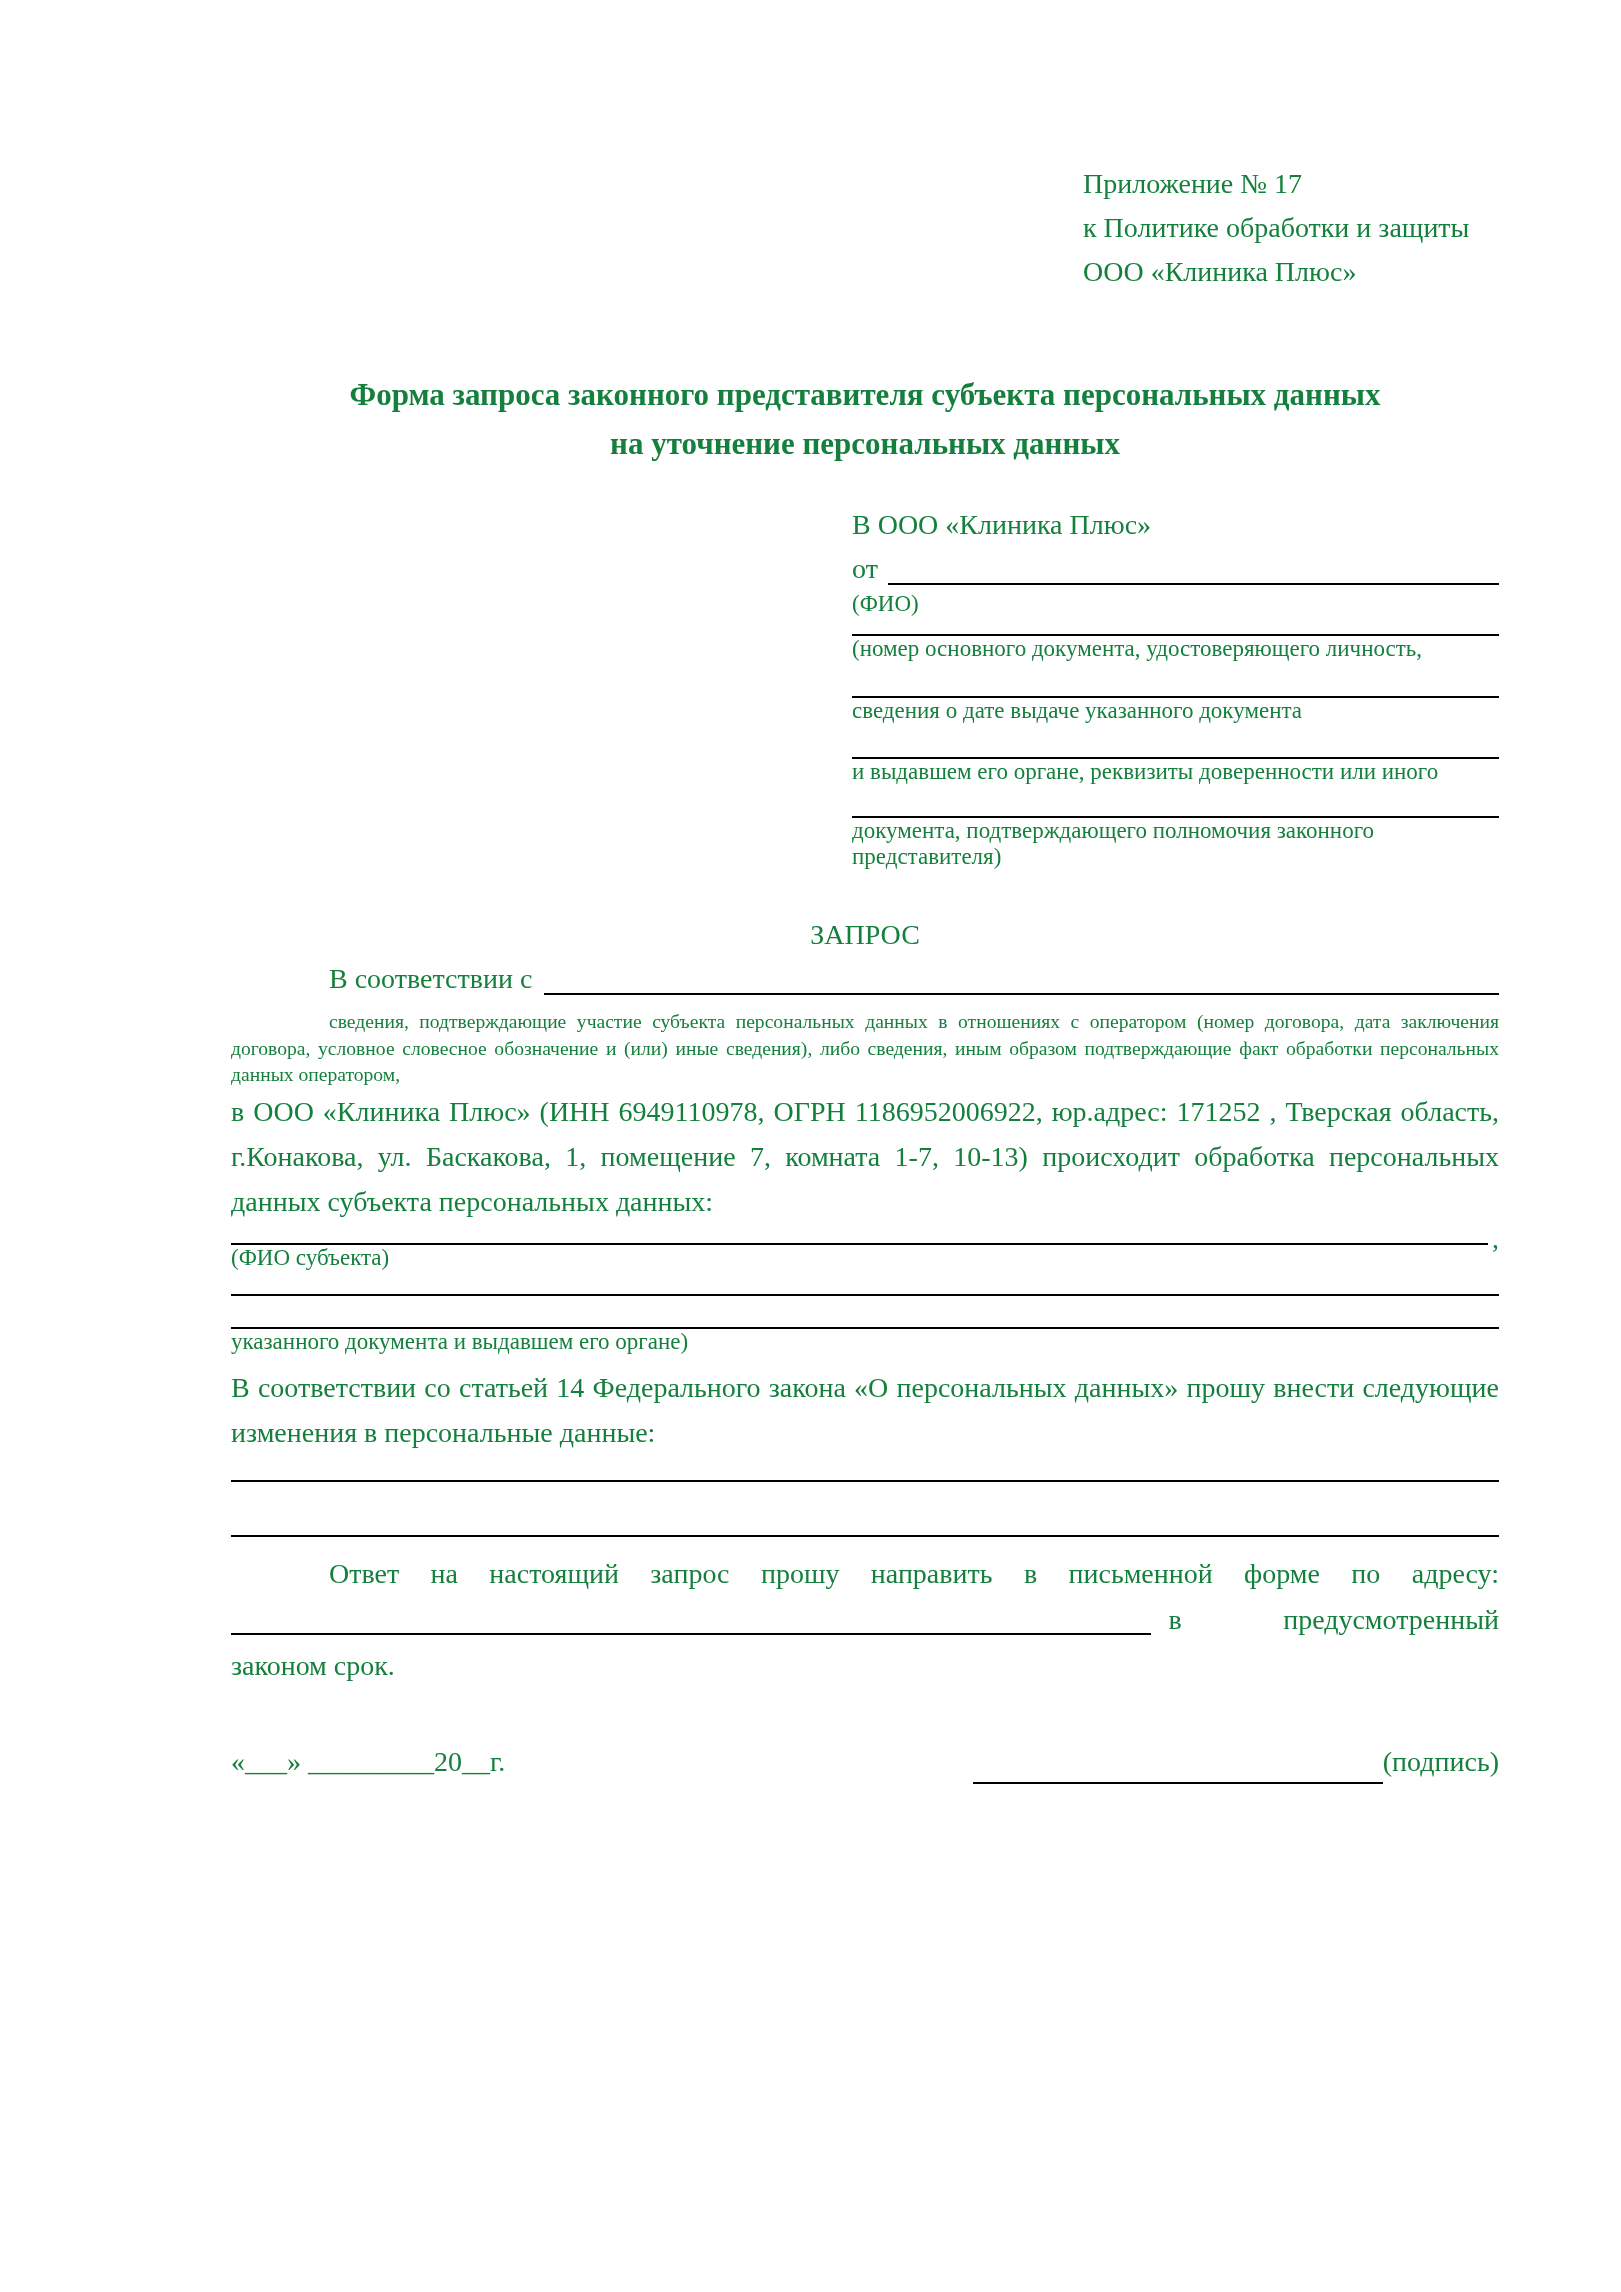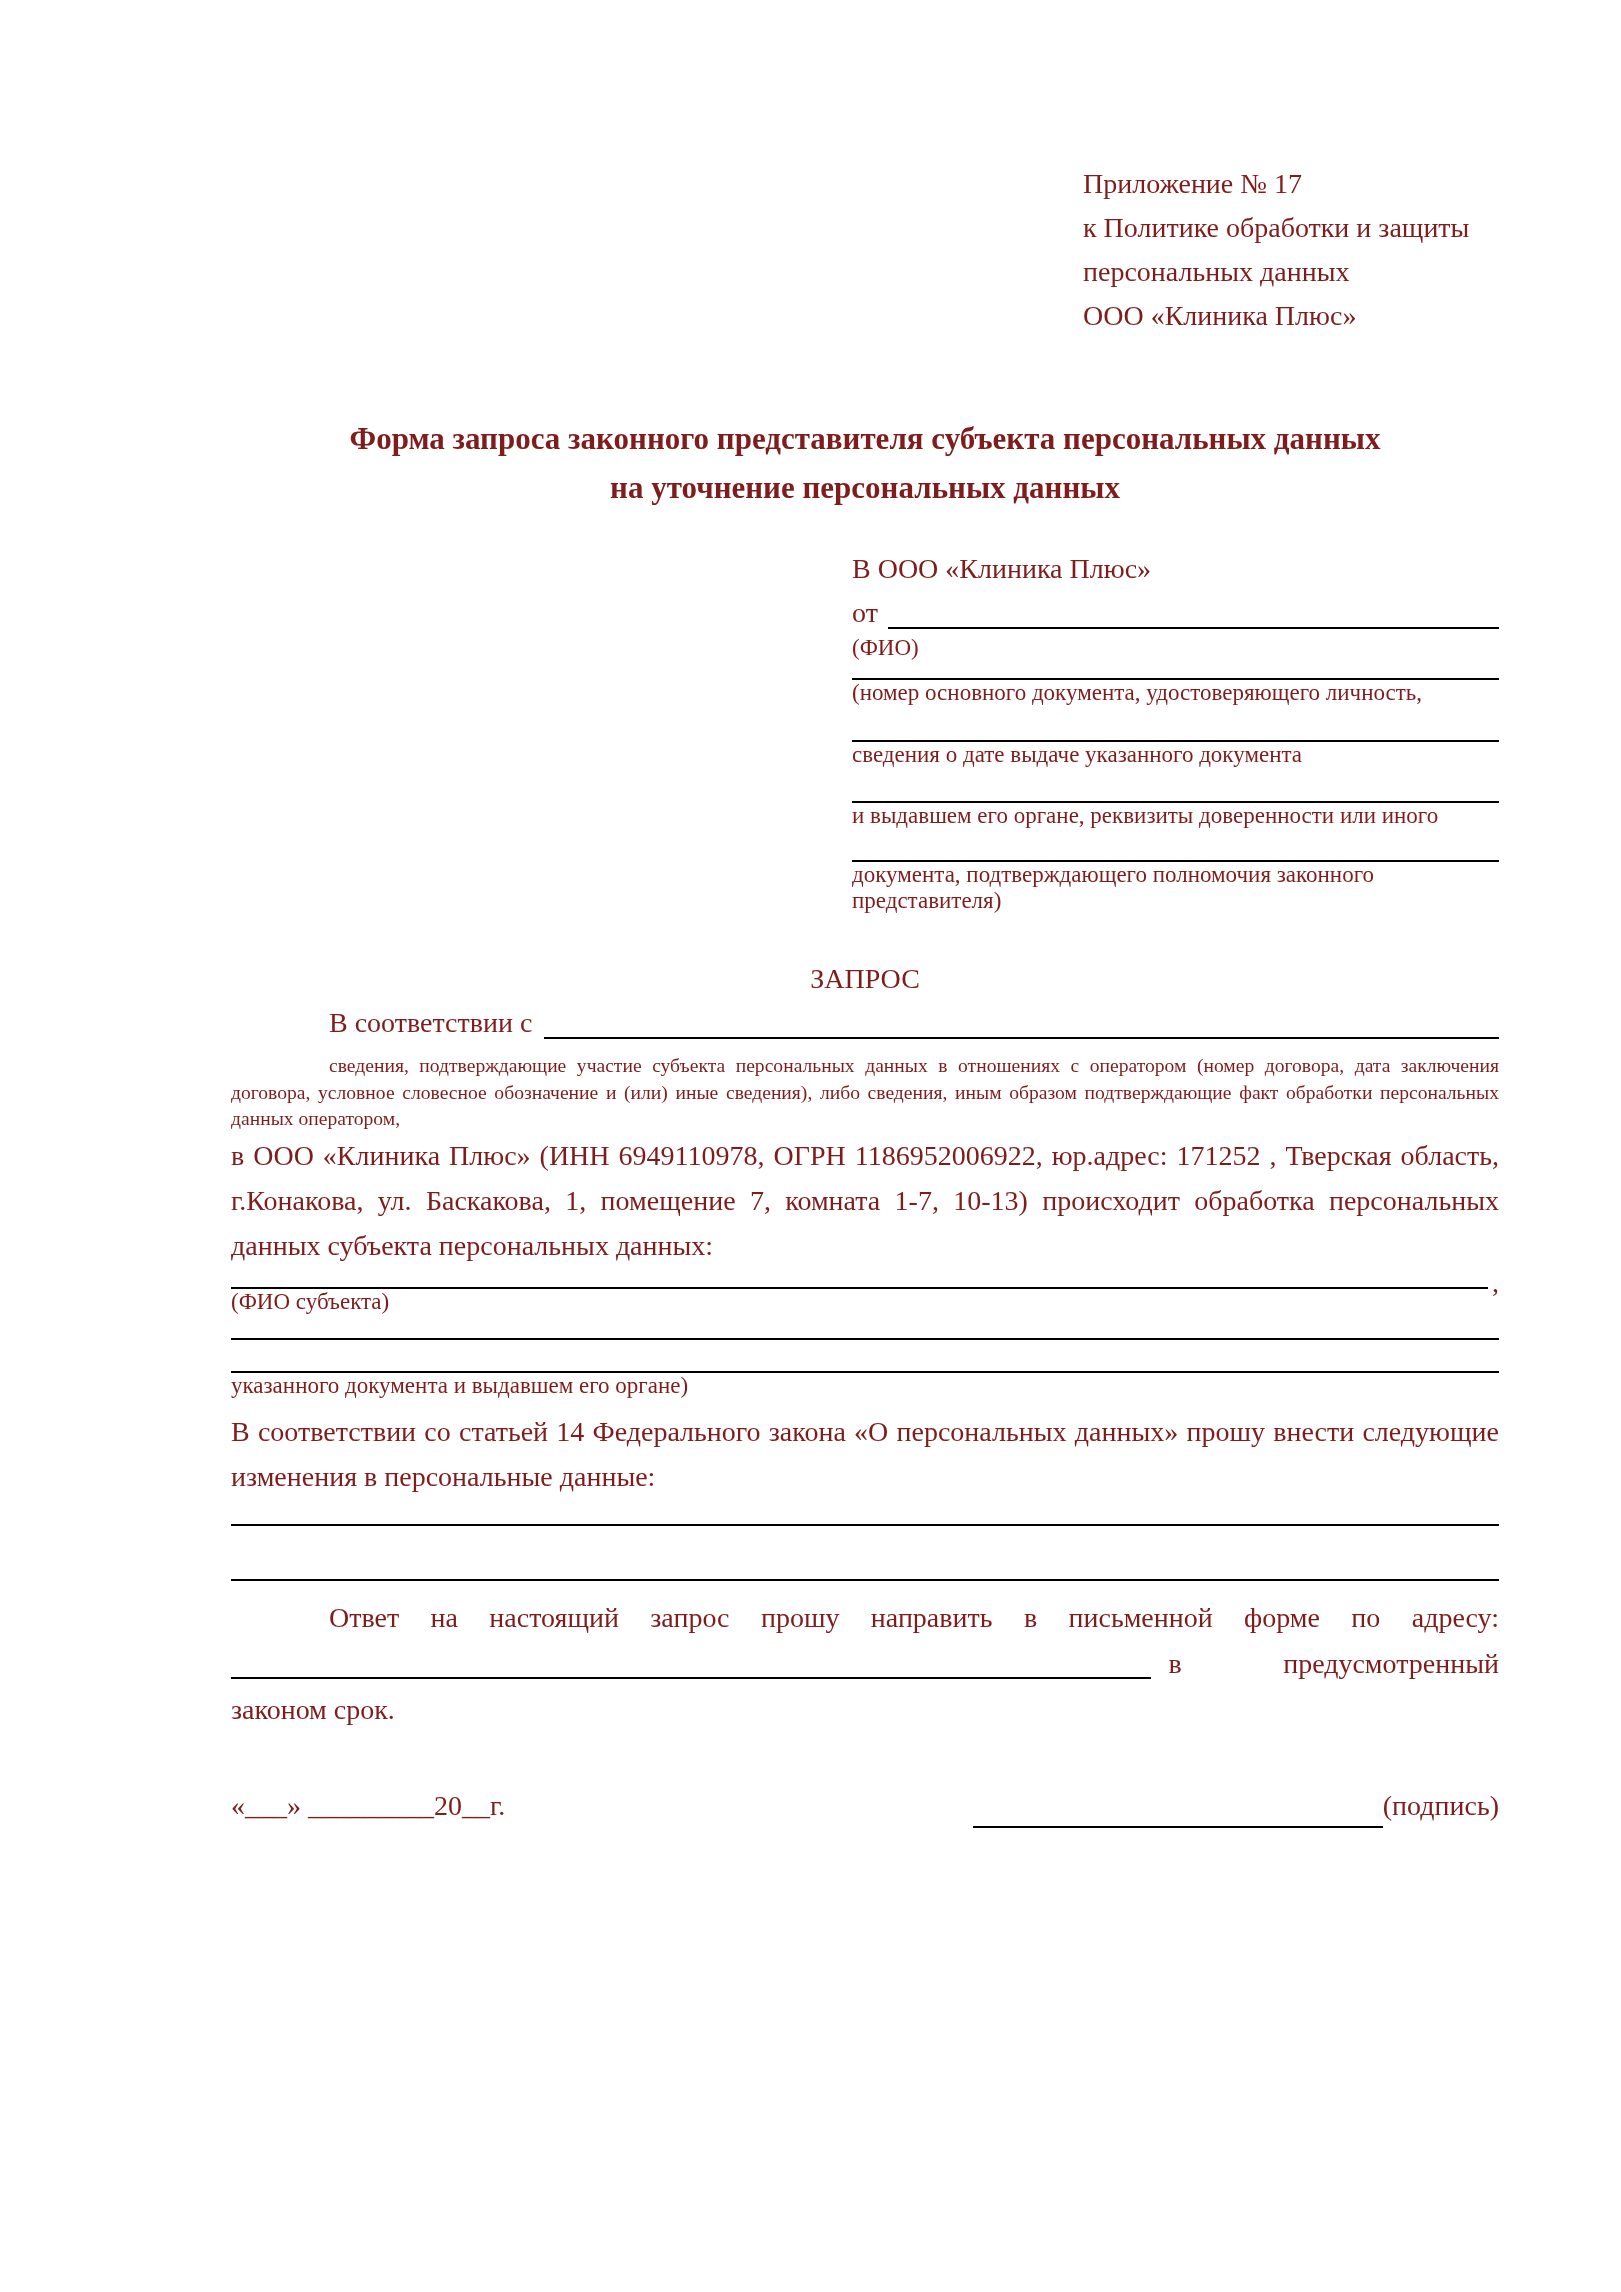--- a/index.html
+++ b/index.html
@@ -2,21 +2,21 @@
 <html><head>
 <meta charset="utf-8">
 <style>
   * { box-sizing: border-box; margin: 0; padding: 0; }
   html, body { background: #ffffff; }
   .page {
     position: relative;
     width: 1621px;
     height: 2288px;
     background: #ffffff;
-    color: #7f1d1d;
+    color: #15803d;
     font-family: "Liberation Serif", "DejaVu Serif", serif;
     font-size: 28px;
     padding: 147px 122px 0 231px;
     overflow: hidden;
   }
   
   .appendix {
     margin-left: 852px;
     width: 417px;
     line-height: 44px;
@@ -95,21 +95,20 @@
   .sigline { width: 410px; border-bottom: 2px solid #000; height: 33px; }
 </style>
 </head>
 <body>
 
 <div class="page">
 
   <div class="appendix">
     <div>Приложение № 17</div>
     <div>к Политике обработки и защиты</div>
-    <div>персональных данных</div>
     <div>ООО «Клиника Плюс»</div>
   </div>
 
   <div class="doc-title">
     <div>Форма запроса законного представителя субъекта персональных данных</div>
     <div>на уточнение персональных данных</div>
   </div>
 
   <div class="addr">
     <div class="addr-to">В ООО «Клиника Плюс»</div>

